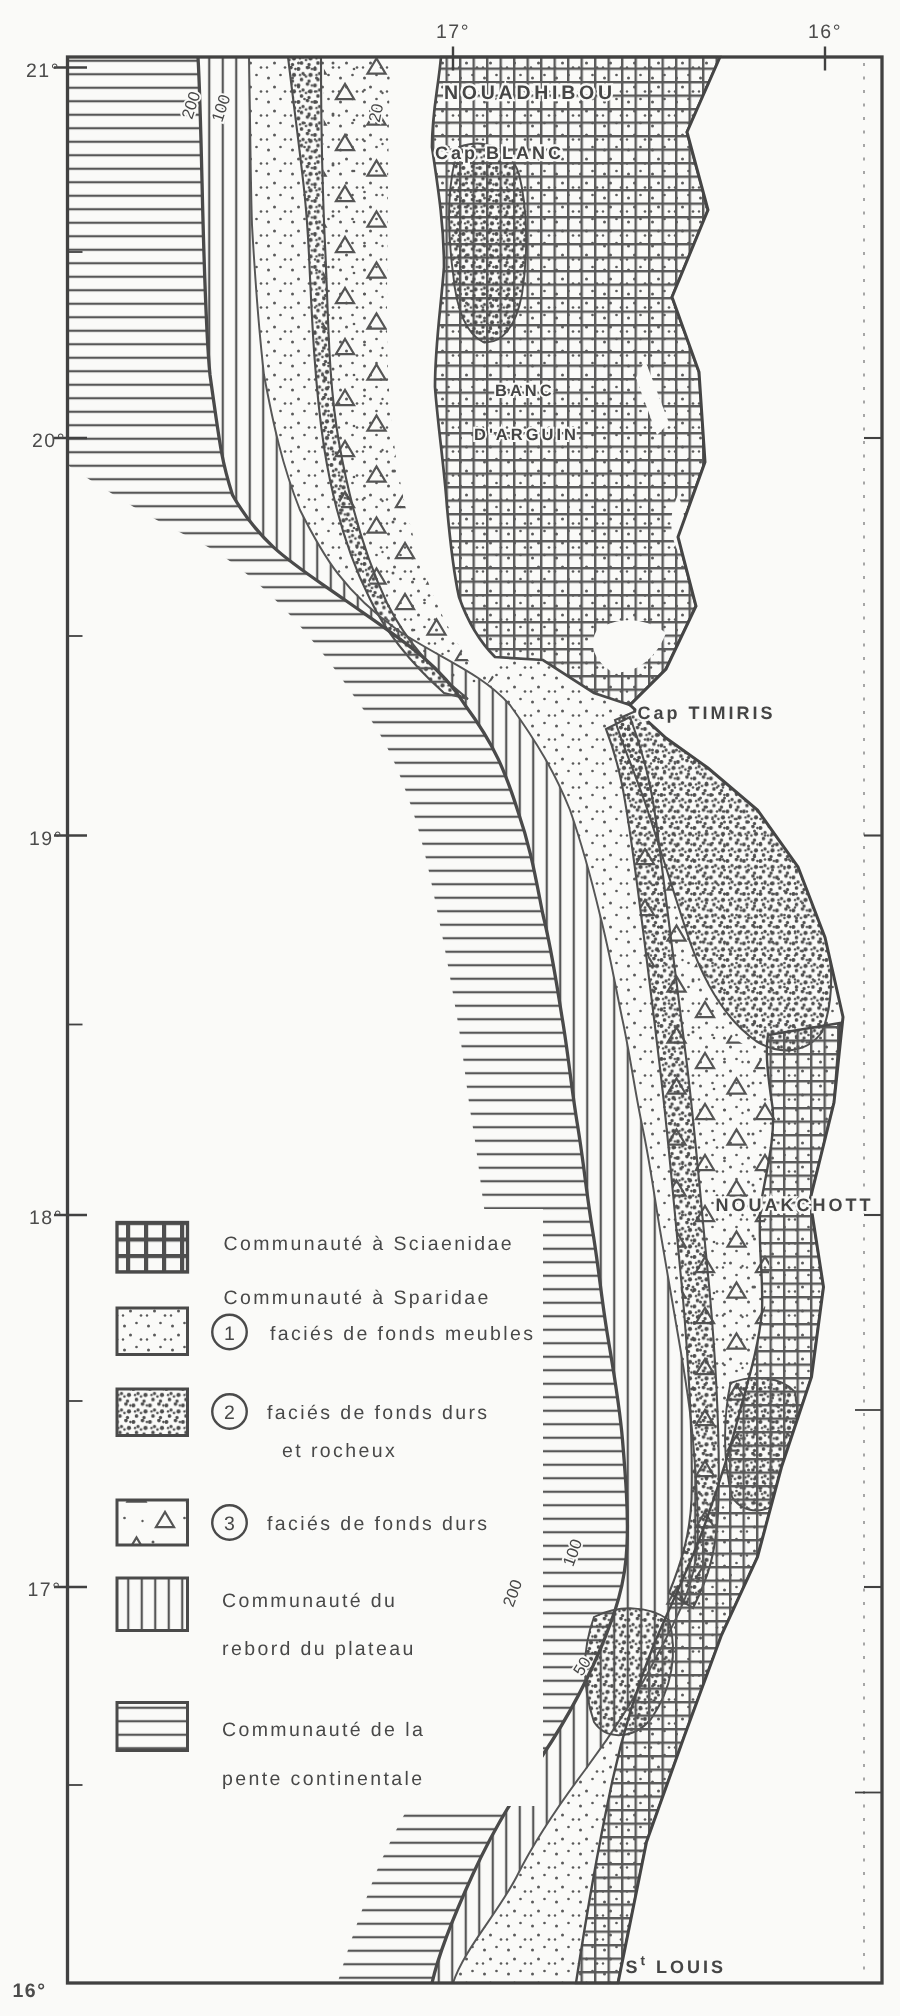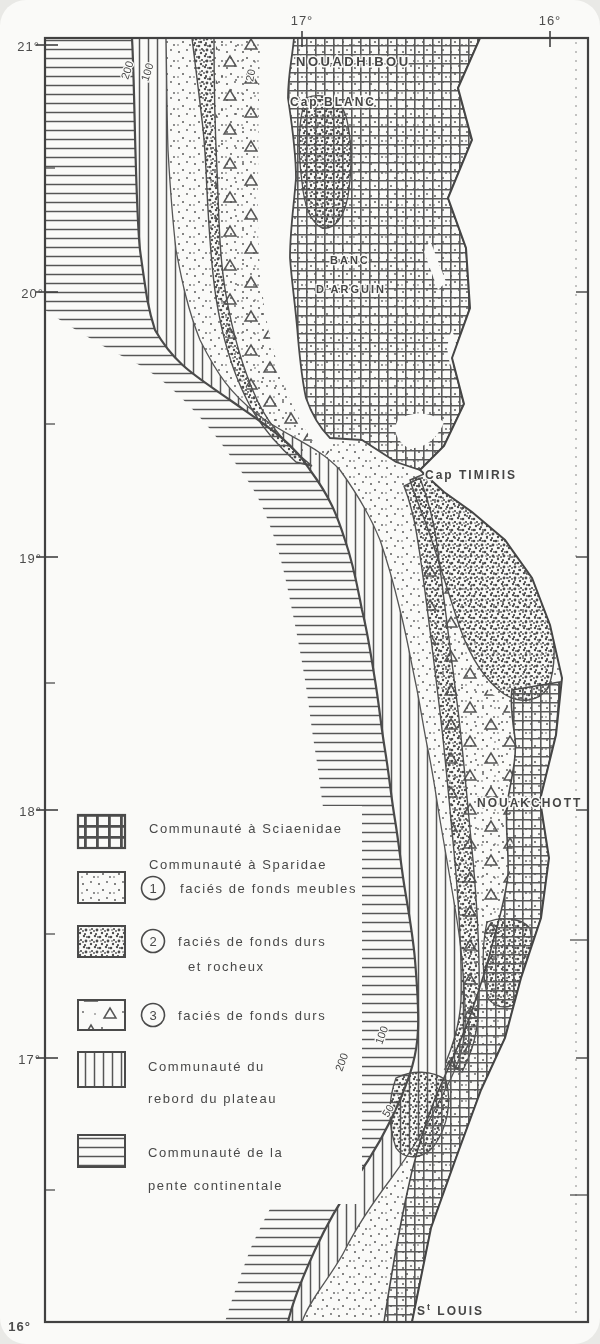--- a/index.html
+++ b/index.html
@@ -1,17 +1,17 @@
 <!DOCTYPE html>
 <html><head>
 <meta charset="utf-8">
 <style>
   html,body{margin:0;padding:0;background:#e9e9e6;}
   .page{width:600px;height:1344px;background:#fafaf8;position:relative;margin:0 auto;
-        font-family:"Liberation Sans", sans-serif;border-radius:26px;}
+        font-family:"Liberation Sans", sans-serif;}
   svg{display:block;}
   text{fill:#454545;}
   .city{font-size:13px;font-weight:600;letter-spacing:2.5px;paint-order:stroke;stroke:#fafaf8;stroke-width:3px;}
   .city-sm{font-size:12px;font-weight:600;letter-spacing:2px;paint-order:stroke;stroke:#fafaf8;stroke-width:3px;}
   .banc{font-size:11px;font-weight:600;letter-spacing:2px;paint-order:stroke;stroke:#fafaf8;stroke-width:2.5px;}
   .axis{font-size:13px;letter-spacing:1px;fill:#4c4c4c;}
   .depth{font-size:11px;fill:#474747;paint-order:stroke;stroke:#fafaf8;stroke-width:2.5px;}
   .leg{font-size:13px;letter-spacing:1.6px;fill:#484848;}
   .legnum{font-size:13px;fill:#484848;}
 </style>

